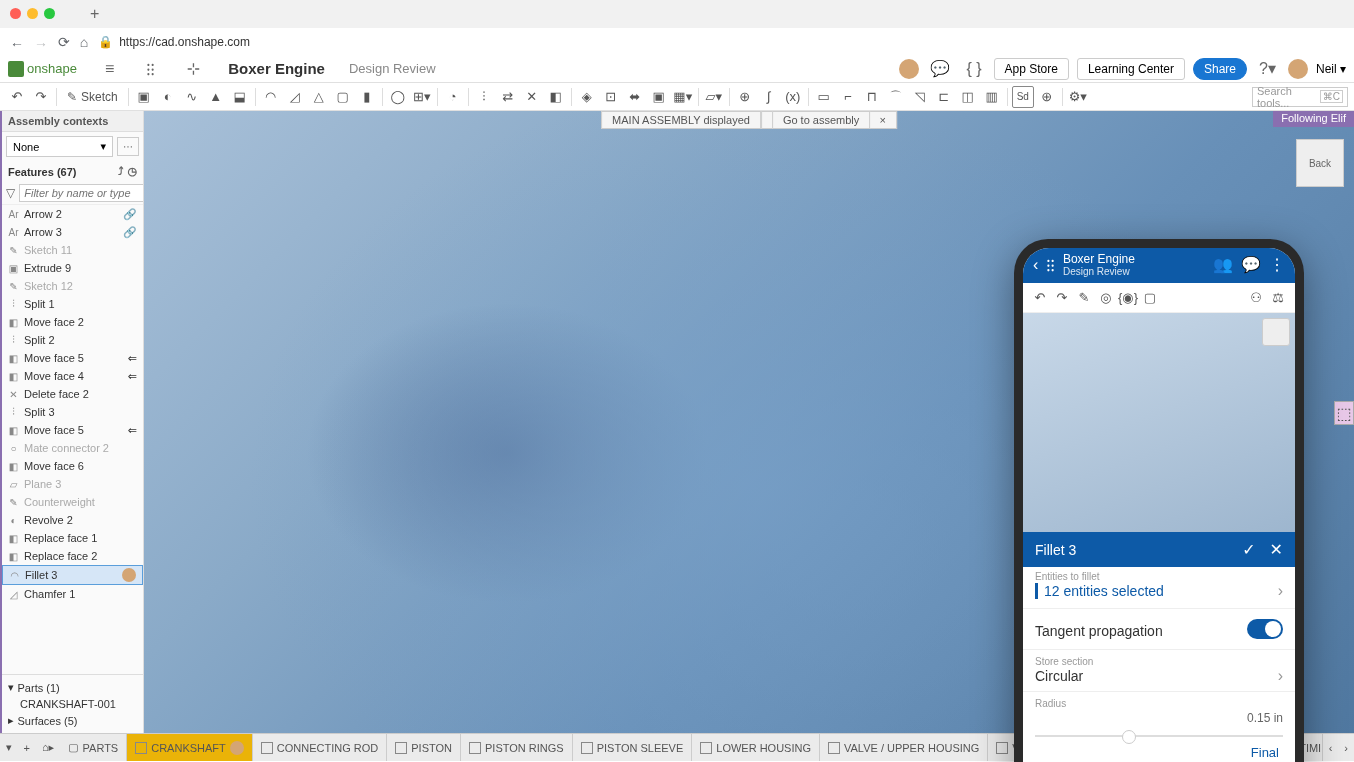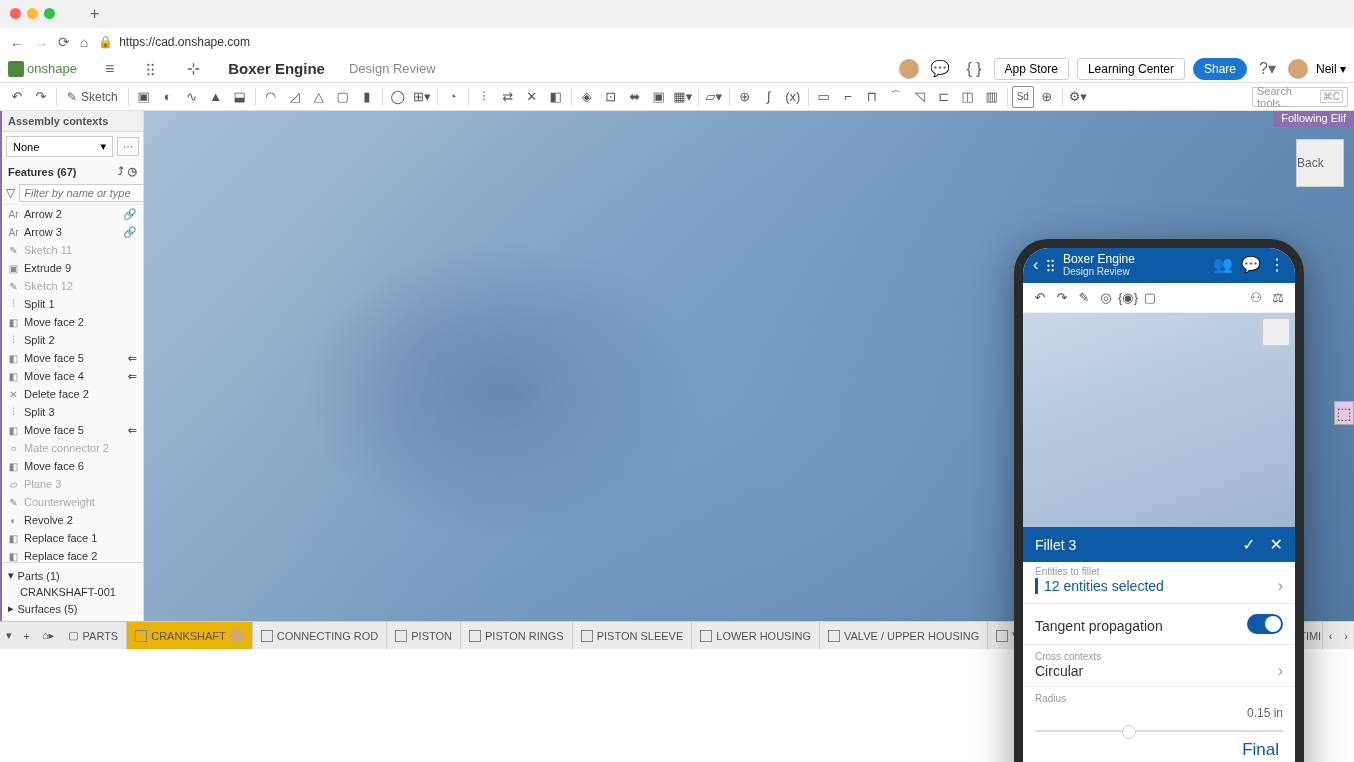--- a/index.html
+++ b/index.html
@@ -33,21 +33,21 @@
 .icon-btn { color: #666; padding: 2px 4px; cursor: pointer; }
 
 
 .toolbar { height: 28px; display: flex; align-items: center; padding: 0 6px; border-bottom: 1px solid #e0e0e0; gap: 2px; }
 .tool-ico { width: 22px; height: 22px; display: flex; align-items: center; justify-content: center; color: #555; font-size: 13px; cursor: pointer; border-radius: 2px; }
 .tool-sep { width: 1px; height: 18px; background: #ddd; margin: 0 2px; }
 .sketch-btn { display: flex; align-items: center; gap: 4px; padding: 2px 6px; font-size: 12px; color: #555; cursor: pointer; }
 .search-tools { margin-left: auto; height: 20px; width: 96px; border: 1px solid #ccc; font-size: 11px; padding: 0 4px; color: #999; display:flex; align-items:center; }
 
 
-.main { display: flex; height: 510px; position: relative; }
+.main { display: flex; height: 622px; position: relative; }
 .sidebar { width: 144px; background: #fafafa; border-right: 1px solid #ddd; display: flex; flex-direction: column; font-size: 12px; overflow: hidden; border-left: 2px solid #8a6fb0; }
 .side-header { padding: 4px 6px; color: #555; font-weight: 600; font-size: 11px; background: #f0f0f0; border-bottom: 1px solid #ddd; }
 .side-select { margin: 4px; padding: 3px 6px; border: 1px solid #ccc; background: #fff; display: flex; justify-content: space-between; align-items: center; font-size: 11px; }
 .features-hdr { padding: 4px 6px; display: flex; align-items: center; gap: 4px; font-size: 11px; font-weight: 600; color: #333; }
 .features-hdr-icons { margin-left: auto; display: flex; gap: 4px; color: #666; }
 .filter-row { display: flex; align-items: center; padding: 2px 4px; gap: 4px; border-bottom: 1px solid #eee; }
 .filter-input { flex: 1; border: 1px solid #ccc; font-size: 11px; padding: 2px 4px; font-style: italic; color: #999; background: #fff; }
 .feature-list { flex: 1; overflow-y: auto; }
 .feature-item { display: flex; align-items: center; padding: 2px 6px; gap: 5px; font-size: 11px; color: #333; cursor: pointer; white-space: nowrap; min-height: 18px; }
 .feature-item.muted { color: #aaa; }
@@ -60,21 +60,21 @@
 
 .canvas { flex: 1; position: relative; background: linear-gradient(180deg, #e8f0f5 0%, #d5e0e8 50%, #c8d5e0 100%); overflow: hidden; }
 .canvas-img { position: absolute; inset: 0; background:
   radial-gradient(ellipse 500px 400px at 50% 60%, rgba(120,160,200,0.7), transparent),
   radial-gradient(ellipse 200px 150px at 30% 55%, rgba(90,120,160,0.9), transparent),
   linear-gradient(135deg, #a8c0d8 0%, #8aaac8 30%, #6890b8 60%, #5078a0 100%);
 }
 .assembly-banner { position: absolute; top: 0; left: 50%; transform: translateX(-50%); display: flex; gap: 0; font-size: 11px; color: #555; z-index: 5; }
 .assembly-banner span { background: #f5f5f5; border: 1px solid #ccc; padding: 2px 10px; }
 .following-badge { position: absolute; top: -2px; right: 0; background: #8a6fb0; color: #fff; font-size: 11px; padding: 3px 8px; z-index: 5; }
-.view-cube { position: absolute; top: 28px; right: 10px; width: 48px; height: 48px; background: #eee; border: 1px solid #ccc; display: flex; align-items: center; font-size: 12px; color: #666; z-index: 4; }
+.view-cube { position: absolute; top: 28px; right: 10px; width: 48px; height: 48px; background: #eee; border: 1px solid #ccc; display: flex; align-items: center; justify-content: center; font-size: 10px; color: #666; z-index: 4; }
 
 
 .phone { position: absolute; right: 50px; top: 128px; width: 290px; height: 580px; background: #2a2a2a; border-radius: 34px; padding: 9px; z-index: 10; box-shadow: 0 10px 40px rgba(0,0,0,0.4); }
 .phone-inner { width: 100%; height: 100%; background: #fff; border-radius: 26px; overflow: hidden; display: flex; flex-direction: column; position: relative; }
 .phone-status { height: 18px; background: #0d5aa7; color: #fff; display: flex; justify-content: space-between; align-items: center; padding: 0 10px 0 22px; font-size: 10px; }
 .phone-header { background: #0d5aa7; color: #fff; padding: 4px 10px 6px; display: flex; align-items: center; gap: 8px; }
 .phone-title { flex: 1; }
 .phone-title-main { font-size: 12px; font-weight: 500; }
 .phone-title-sub { font-size: 10px; opacity: 0.85; }
 .phone-toolbar { height: 30px; display: flex; align-items: center; justify-content: space-around; padding: 0 6px; border-bottom: 1px solid #eee; color: #666; font-size: 14px; }
@@ -86,21 +86,21 @@
 .fillet-row { padding: 6px 12px; border-bottom: 1px solid #eee; }
 .fillet-label { font-size: 10px; color: #999; }
 .fillet-val { font-size: 14px; color: #333; display: flex; align-items: center; }
 .fillet-val.link { color: #0d5aa7; justify-content: center; }
 .fillet-chev { margin-left: auto; color: #999; font-size: 16px; }
 .toggle { margin-left: auto; width: 36px; height: 20px; background: #0d5aa7; border-radius: 10px; position: relative; }
 .toggle::after { content: ''; position: absolute; right: 2px; top: 2px; width: 16px; height: 16px; background: #fff; border-radius: 50%; }
 .fillet-radius { text-align: right; font-size: 12px; color: #666; padding: 2px 0 4px; }
 .slider { height: 2px; background: #ddd; margin: 6px 0 8px; position: relative; }
 .slider::after { content: ''; position: absolute; left: 35%; top: -5px; width: 12px; height: 12px; background: #fff; border: 1px solid #ccc; border-radius: 50%; }
-.final-btn { text-align: right; color: #0d5aa7; font-size: 17px; padding-right: 4px; }
+.final-btn { text-align: right; color: #0d5aa7; font-size: 13px; padding-right: 4px; }
 
 
 .bottom-bar { height: 28px; background: #ebebeb; display: flex; align-items: center; font-size: 11px; border-top: 1px solid #ccc; color: #555; overflow: hidden; }
 .bottom-tab { height: 100%; display: flex; align-items: center; padding: 0 8px; border-right: 1px solid #ccc; gap: 4px; cursor: pointer; white-space: nowrap; flex-shrink: 0; }
 .bottom-tab.active { background: #eab308; align-items: center; }
 .tab-ico { width: 12px; height: 12px; border: 1px solid #888; }
 .mini-avatar { width: 14px; height: 14px; border-radius: 50%; background: #d4a574; }
 </style>
 </head>
 <body>
@@ -339,20 +339,24 @@
         </div>
       <div class="side-footer-item">
           <span>▸</span>
           <span>Surfaces (5)</span>
         </div>
     </div>
   </div>
 
   <div class="canvas">
     <div class="canvas-img"></div>
+    <div class="assembly-banner">
+      <span>MAIN ASSEMBLY displayed</span>
+      <span><span>Go to assembly</span>&nbsp;&nbsp;&nbsp;×</span>
+    </div>
     <div class="following-badge">Following Elif</div>
     <div class="view-cube">
         <span>Back</span>
       </div>
     <div style="position:absolute;right:0;top:290px;width:20px;height:24px;background:#e8c8e8;border:1px solid #aaa;display:flex;align-items:center;justify-content:center;color:#555;z-index:4;">⬚</div>
   </div>
 
   <div class="phone">
     <div class="phone-inner">
       <div class="phone-header">
@@ -391,21 +395,21 @@
             <div class="fillet-val link">
                 <span style="border-left:3px solid #0d5aa7;padding-left:6px;">12 entities selected</span>
                 <span class="fillet-chev">›</span>
               </div>
           </div>
           <div class="fillet-row" style="display:flex;align-items:flex-end;padding:10px 12px;">
             <span class="fillet-val">Tangent propagation</span>
             <div class="toggle"></div>
           </div>
           <div class="fillet-row">
-            <div class="fillet-label">Cross contexts</div>
+            <div class="fillet-label">Store section</div>
             <div class="fillet-val">
                 <span>Circular</span>
                 <span class="fillet-chev">›</span>
               </div>
           </div>
           <div class="fillet-row" style="border-bottom:none;">
             <div class="fillet-label">Radius</div>
             <div class="fillet-radius">0.15 in</div>
             <div class="slider"></div>
             <div class="final-btn">Final</div>

